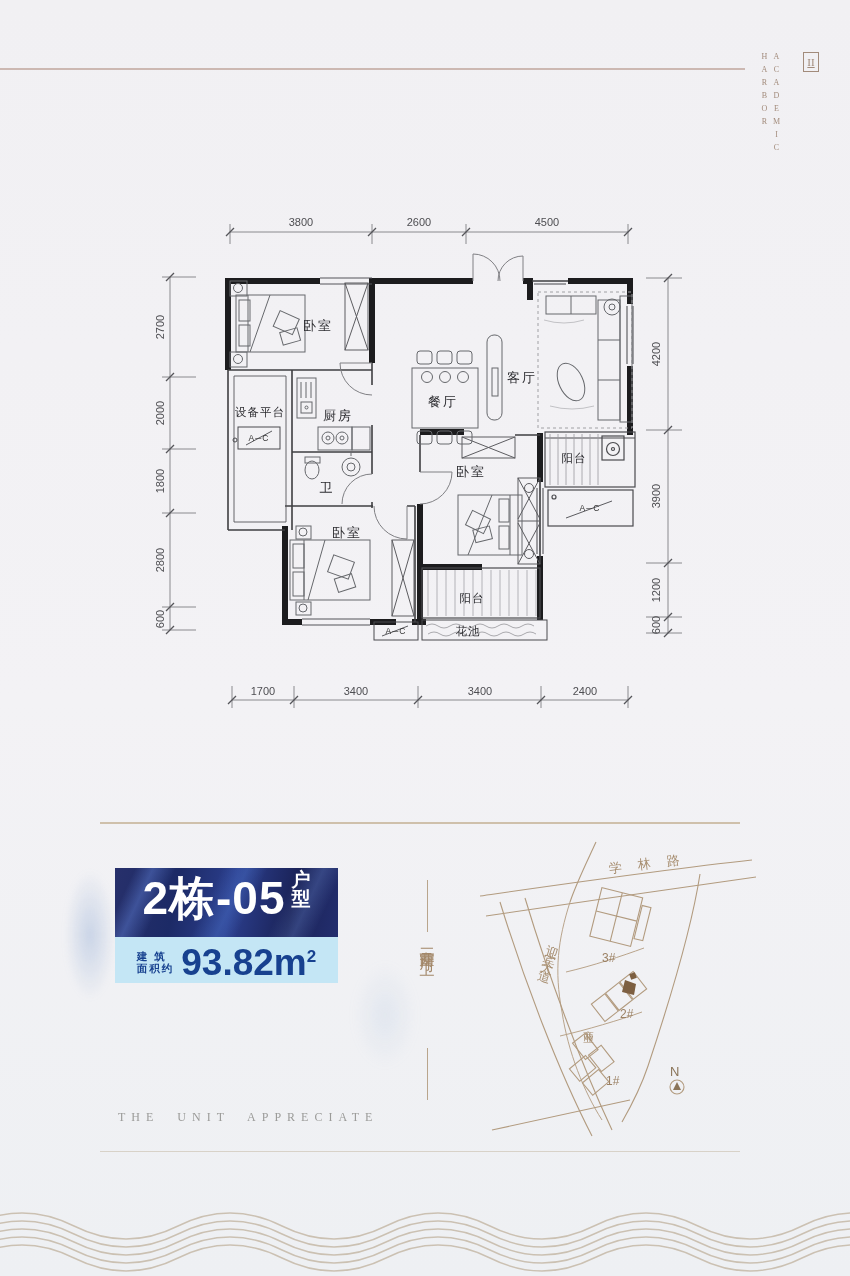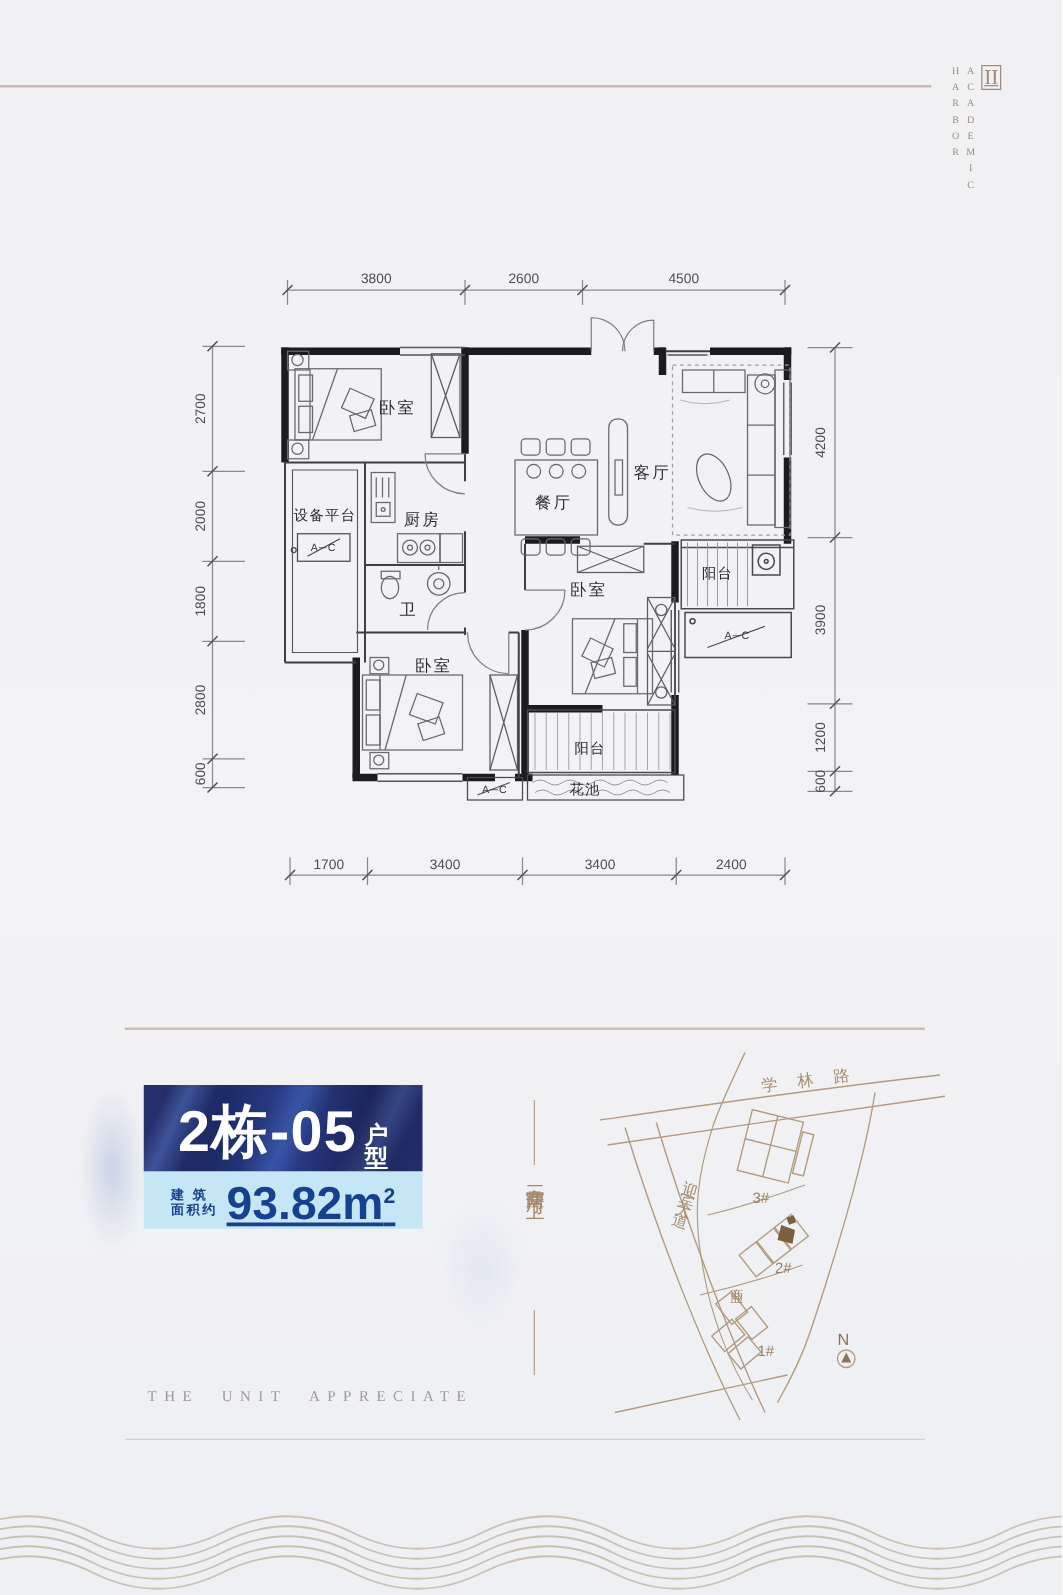--- a/index.html
+++ b/index.html
@@ -10,42 +10,42 @@
   }
   .hline{position:absolute;}
   .top-line{left:0;top:68px;width:745px;height:2px;background:#ccb8b2;}
   .mid-divider{left:100px;top:822px;width:640px;height:2px;background:#cfc0ab;}
   .footer-line{left:100px;top:1151px;width:640px;height:1px;background:#d8d2c8;}
 
   
   .brand{position:absolute;left:758px;top:52px;display:flex;align-items:flex-start;color:#a28b7b;}
   .brand-col{writing-mode:vertical-rl;text-orientation:upright;font-family:"Liberation Serif","DejaVu Serif",serif;
     font-size:8px;letter-spacing:4px;line-height:12px;}
-  .brand-box{width:14px;height:18px;border:1px solid #a28b7b;margin-left:3px;display:flex;align-items:center;justify-content:center;
-    font-family:"Liberation Serif","DejaVu Serif",serif;font-size:17px;text-decoration:underline;}
+  .brand-box{width:14px;height:18px;border:1px solid #a28b7b;margin-left:21px;display:flex;align-items:center;justify-content:center;
+    font-family:"Liberation Serif","DejaVu Serif",serif;font-size:11px;text-decoration:underline;}
 
   
   .plan-svg{position:absolute;left:150px;top:170px;}
   .plan-svg text{font-family:"Liberation Sans","DejaVu Sans",sans-serif;}
   .dim-text{font-size:11px;fill:#4e4e52;}
   .room-label{font-size:13px;fill:#2c2c30;letter-spacing:2px;}
   .room-label-sm{font-size:11.5px;fill:#2c2c30;letter-spacing:1px;}
   .ac-text{font-size:8.5px;fill:#333;letter-spacing:1px;}
 
   
   .unit-card{position:absolute;left:115px;top:868px;width:223px;}
-  .unit-card-top{position:relative;height:69px;display:flex;align-items:flex-end;justify-content:center;
+  .unit-card-top{position:relative;height:69px;display:flex;align-items:flex-start;justify-content:center;
     background:linear-gradient(102deg,#27306b 0%,#1c2a66 28%,#2c3f8e 52%,#1a2257 78%,#232e6e 100%);overflow:hidden;}
   .unit-card-top::before{content:"";position:absolute;inset:0;
     background:linear-gradient(115deg,transparent 8%,rgba(120,160,255,.32) 15%,transparent 24%,transparent 42%,rgba(90,140,230,.28) 52%,transparent 60%,transparent 72%,rgba(140,180,255,.22) 82%,transparent 90%);}
   .unit-number{position:relative;color:#fff;font-size:46px;font-weight:700;letter-spacing:1px;}
   .unit-suffix{position:relative;display:flex;flex-direction:column;color:#fff;font-size:19px;font-weight:700;line-height:19px;margin-left:6px;margin-top:2px;}
   .unit-card-bottom{height:46px;background:#c4e6f5;display:flex;align-items:center;justify-content:center;}
   .area-prefix{color:#17418f;font-size:10.5px;font-weight:700;line-height:12px;letter-spacing:2px;margin-right:7px;margin-top:3px;}
-  .area-value{color:#17418f;font-size:37px;font-weight:700;line-height:37px;text-decoration:underline;}
+  .area-value{color:#17418f;font-size:37px;font-weight:700;line-height:37px;}
   .area-value sup{font-size:17px;font-weight:700;}
 
   
   .tag-line{position:absolute;left:427px;width:1px;background:#b9a58c;}
   .tag-line.t1{top:880px;height:52px;}
   .tag-line.t2{top:1048px;height:52px;}
   .tagline-text{position:absolute;left:417px;top:936px;writing-mode:vertical-rl;text-orientation:upright;
     font-size:15px;letter-spacing:3px;color:#a3886a;}
 
   

